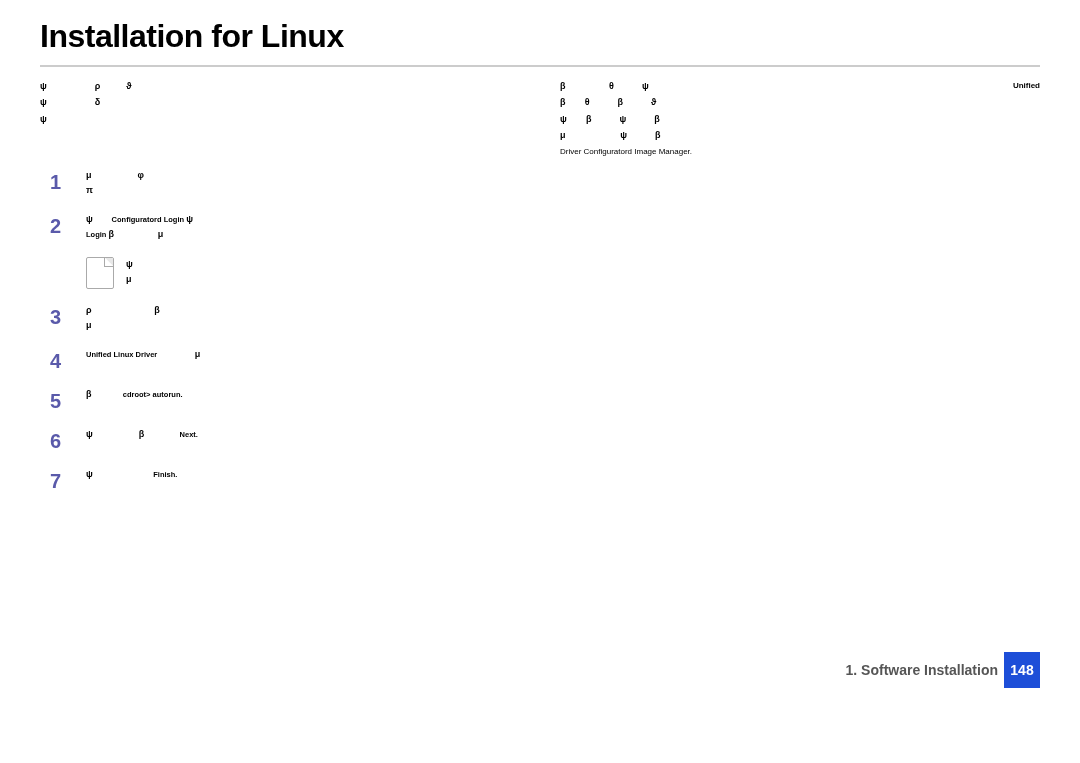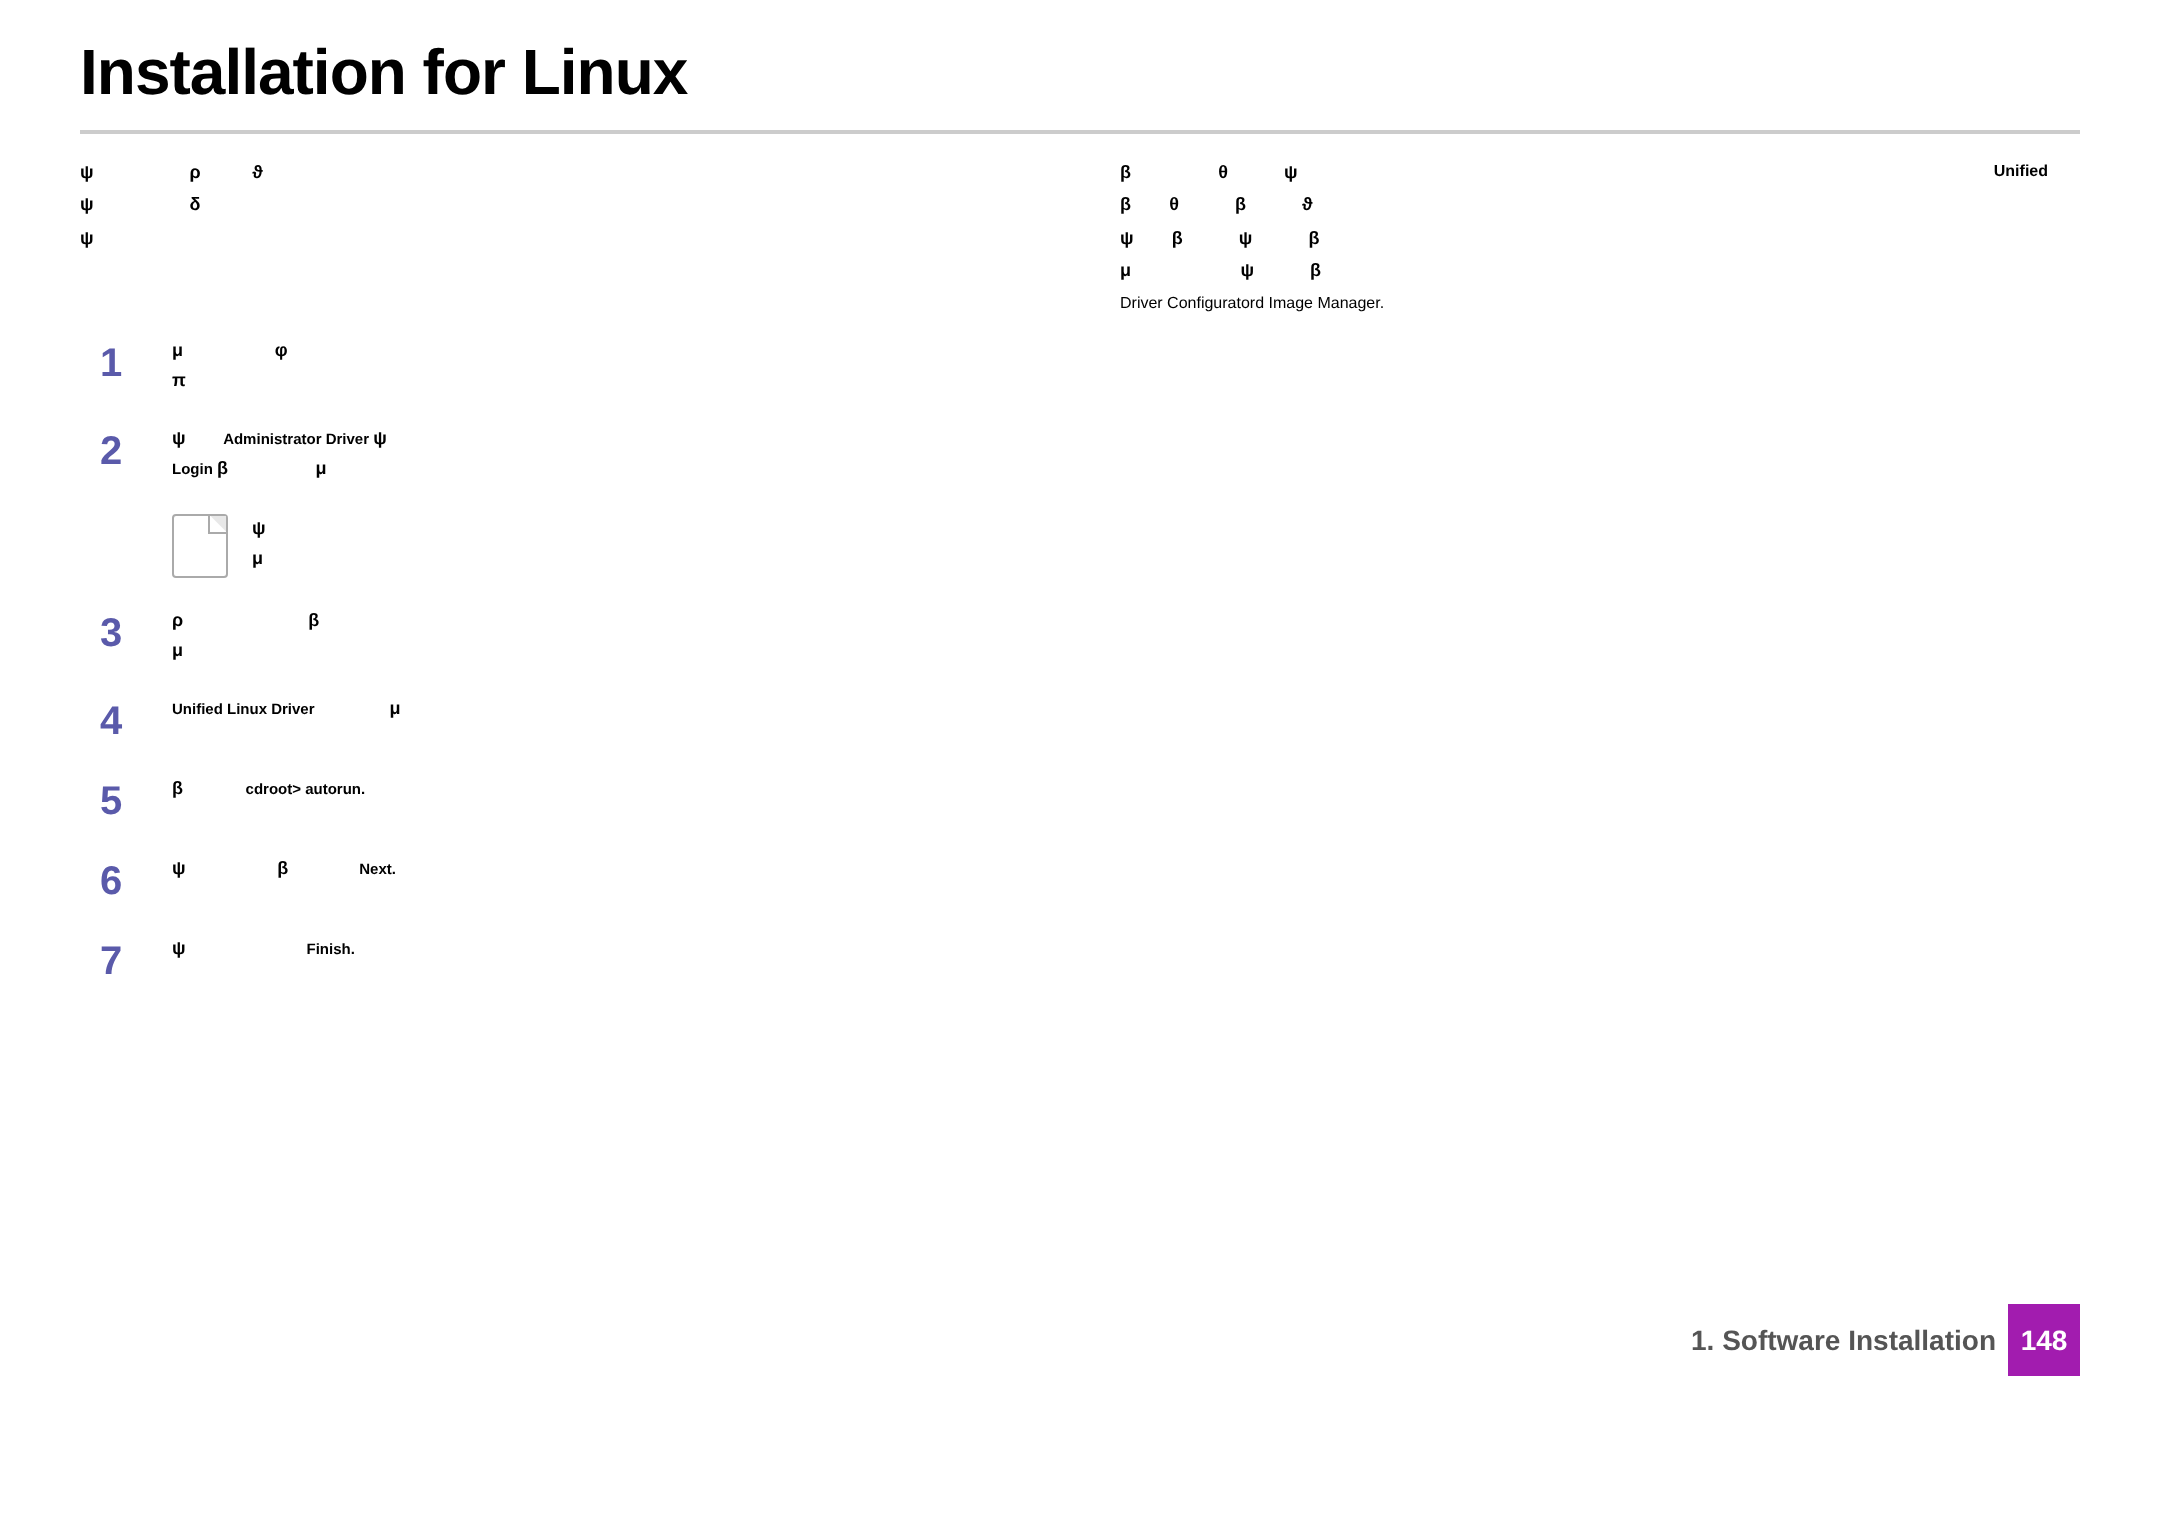--- a/index.html
+++ b/index.html
@@ -61,21 +61,21 @@
 
     
     .driver-labels {
       font-size: 8px;
       font-weight: normal;
       margin-top: 4px;
     }
 
     .unified-label {
       position: absolute;
-      right: 16px;
+      right: 0;
       top: 2px;
       font-size: 8px;
       font-weight: bold;
     }
 
     
     .section-header {
       background: #7b6fb5;
       color: #ffffff;
       font-size: 13px;
@@ -180,21 +180,21 @@
       gap: 0;
     }
 
     .footer-text {
       font-size: 14px;
       font-weight: bold;
       color: #555;
     }
 
     .footer-number-box {
-      background: #a21caf;
+      background: #1d4ed8;
       color: #ffffff;
       font-size: 14px;
       font-weight: bold;
       width: 36px;
       height: 36px;
       display: flex;
       align-items: center;
       justify-content: center;
       margin-left: 6px;
     }
@@ -302,21 +302,21 @@
         <br>
         <span class="sym-b">π</span>
       </div>
     </div>
 
     <div class="step-row">
       <div class="step-number">2</div>
       <div class="step-content">
         <span class="sym-b">ψ</span>
         <span>&nbsp;&nbsp;&nbsp;&nbsp;&nbsp;&nbsp;&nbsp;</span>
-        <strong>Administrator Driver</strong>
+        <strong>Configuratord Login</strong>
         <span class="sym-b">ψ</span>
         <br>
         <strong>Login</strong>
         <span class="sym-b">β</span>
         <span>&nbsp;&nbsp;&nbsp;&nbsp;&nbsp;&nbsp;&nbsp;&nbsp;&nbsp;&nbsp;&nbsp;&nbsp;&nbsp;&nbsp;&nbsp;&nbsp;&nbsp;&nbsp;&nbsp;</span>
         <span class="sym-b">μ</span>
       </div>
     </div>
 
     <div class="note-row">

